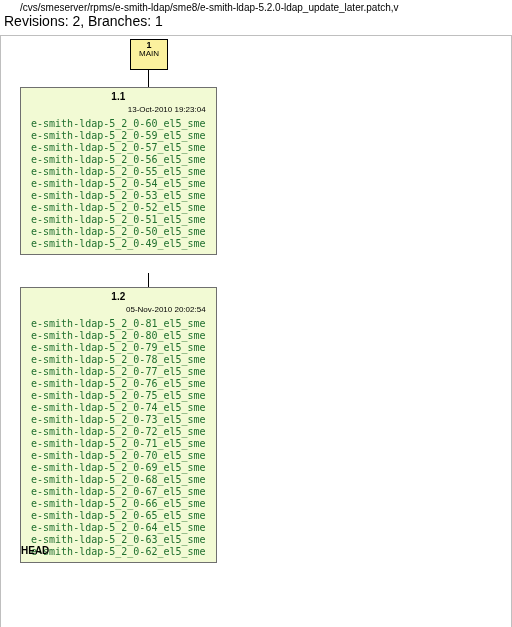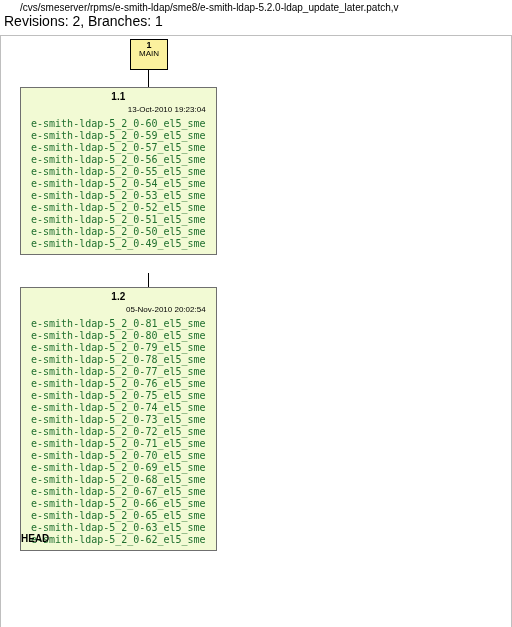--- a/index.html
+++ b/index.html
@@ -153,20 +153,21 @@
         <div class="tag">e-smith-ldap-5_2_0-74_el5_sme</div>
         <div class="tag">e-smith-ldap-5_2_0-73_el5_sme</div>
         <div class="tag">e-smith-ldap-5_2_0-72_el5_sme</div>
         <div class="tag">e-smith-ldap-5_2_0-71_el5_sme</div>
         <div class="tag">e-smith-ldap-5_2_0-70_el5_sme</div>
         <div class="tag">e-smith-ldap-5_2_0-69_el5_sme</div>
         <div class="tag">e-smith-ldap-5_2_0-68_el5_sme</div>
         <div class="tag">e-smith-ldap-5_2_0-67_el5_sme</div>
         <div class="tag">e-smith-ldap-5_2_0-66_el5_sme</div>
         <div class="tag">e-smith-ldap-5_2_0-65_el5_sme</div>
+        <div class="tag">e-smith-ldap-5_2_0-64_el5_sme</div>
         <div class="tag">e-smith-ldap-5_2_0-63_el5_sme</div>
         <div class="tag">e-smith-ldap-5_2_0-62_el5_sme</div>
       </div>
     <div class="head-label">HEAD</div>
   </div>
 
   <div class="frame"></div>
 </div>
 
 </body></html>

